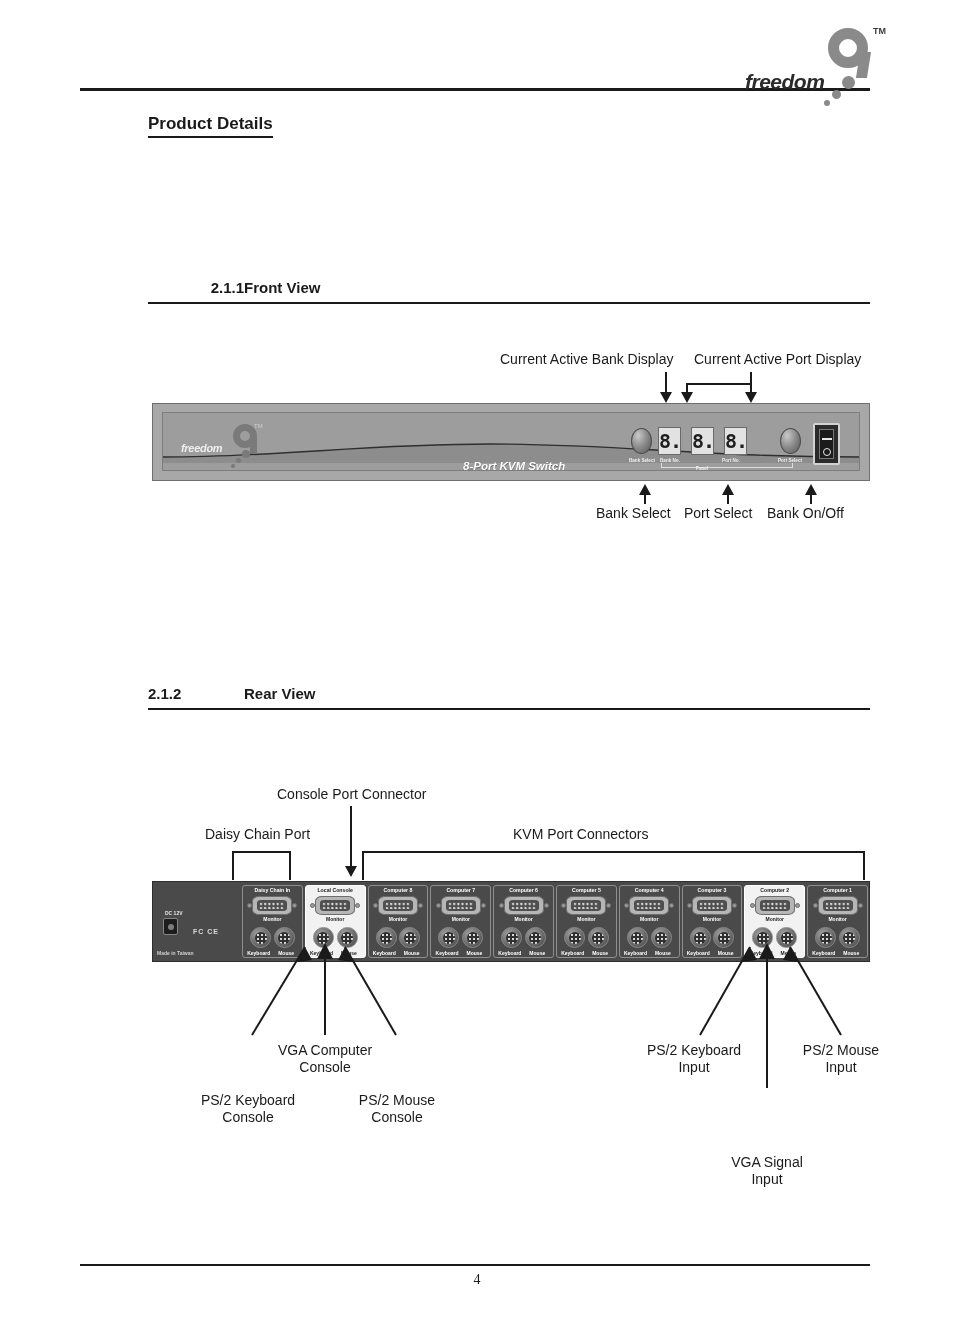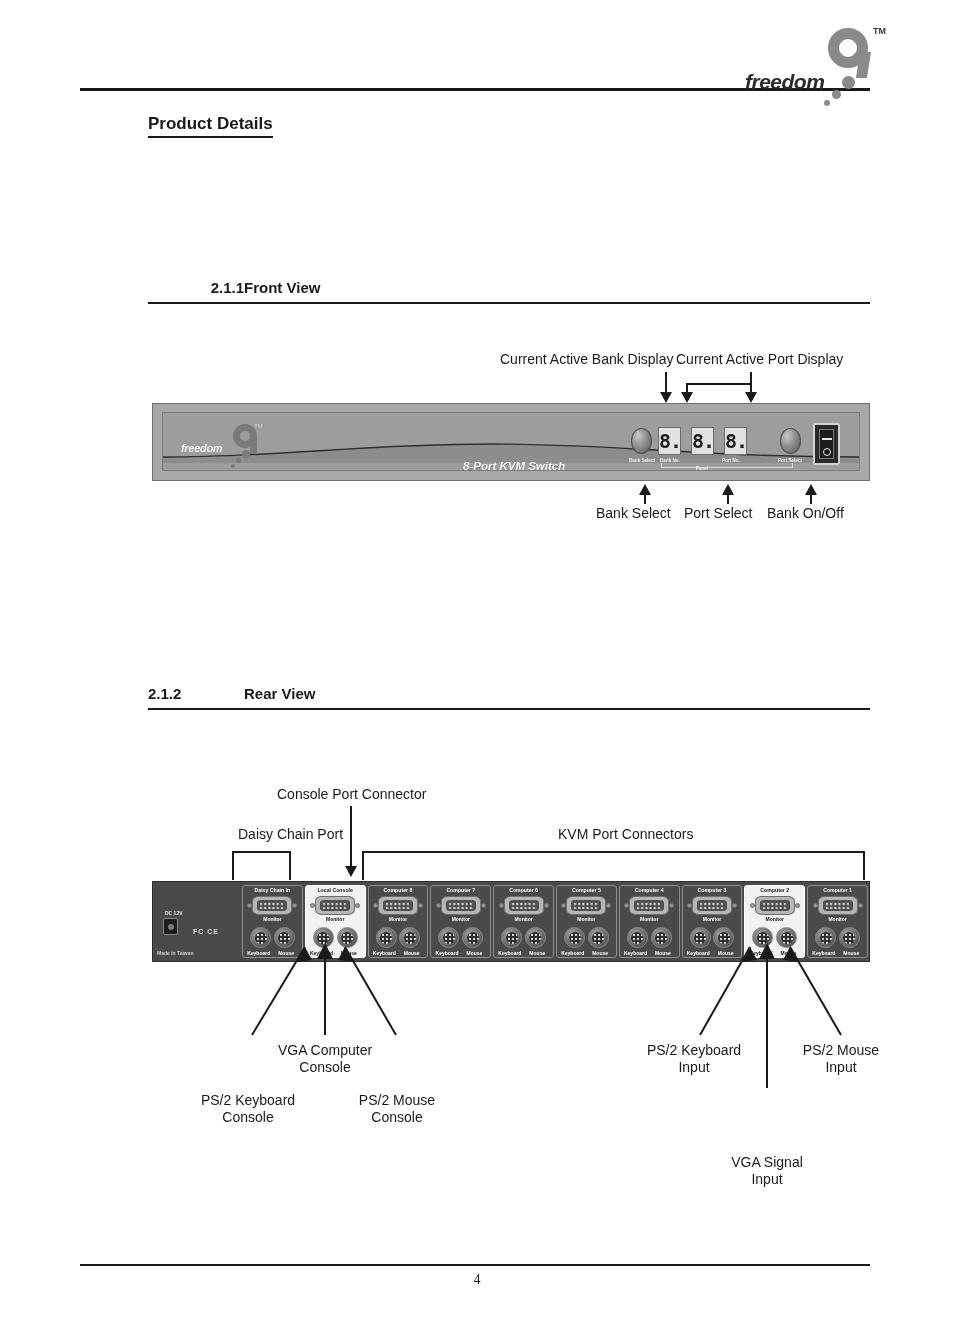--- a/index.html
+++ b/index.html
@@ -541,21 +541,21 @@
   </div>
 
   <div class="product-details">Product Details</div>
 
   <div class="sec-head" id="sec-211">
     <span class="num">2.1.1</span><span>Front View</span>
   </div>
   <div class="sec-rule" id="rule-211"></div>
 
   <div class="callout" style="left:500px; top:351px;">Current Active Bank Display</div>
-  <div class="callout" style="left:676px; top:351px;">Current Active Port Display</div>
+  <div class="callout" style="left:694px; top:351px;">Current Active Port Display</div>
 
   <div class="vline" style="left:665px; top:372px; height:24px;"></div>
   <div class="arrow-down" style="left:660px; top:392px;"></div>
 
   <div class="vline" style="left:750px; top:372px; height:12px;"></div>
   <div class="hline" style="left:686px; top:383px; width:66px;"></div>
   <div class="vline" style="left:686px; top:383px; height:13px;"></div>
   <div class="vline" style="left:750px; top:383px; height:13px;"></div>
   <div class="arrow-down" style="left:681px; top:392px;"></div>
   <div class="arrow-down" style="left:745px; top:392px;"></div>
@@ -619,26 +619,26 @@
 
   <div class="sec-head" id="sec-212">
     <span class="num">2.1.2</span><span>Rear View</span>
   </div>
   <div class="sec-rule" id="rule-212"></div>
 
   <div class="callout" style="left:277px; top:786px;">Console Port Connector</div>
   <div class="vline" style="left:350px; top:806px; height:62px;"></div>
   <div class="arrow-down" style="left:345px; top:866px;"></div>
 
-  <div class="callout" style="left:205px; top:826px;margin-left:33px;">Daisy Chain Port</div>
+  <div class="callout" style="left:205px; top:826px;">Daisy Chain Port</div>
   <div class="hline" style="left:232px; top:851px; width:58px;"></div>
   <div class="vline" style="left:232px; top:851px; height:29px;"></div>
   <div class="vline" style="left:289px; top:851px; height:29px;"></div>
 
-  <div class="callout" style="left:558px; top:826px;">KVM Port Connectors</div>
+  <div class="callout" style="left:513px; top:826px;">KVM Port Connectors</div>
   <div class="hline" style="left:362px; top:851px; width:503px;"></div>
   <div class="vline" style="left:362px; top:851px; height:29px;"></div>
   <div class="vline" style="left:863px; top:851px; height:29px;"></div>
 
   <div id="rear-panel">
     <div id="rear-left">
       <div id="dc-label">DC 12V</div>
       <div id="dc-jack"></div>
       <div id="cert-marks">FC CE</div>
       <div id="made-in">Made in Taiwan</div>

